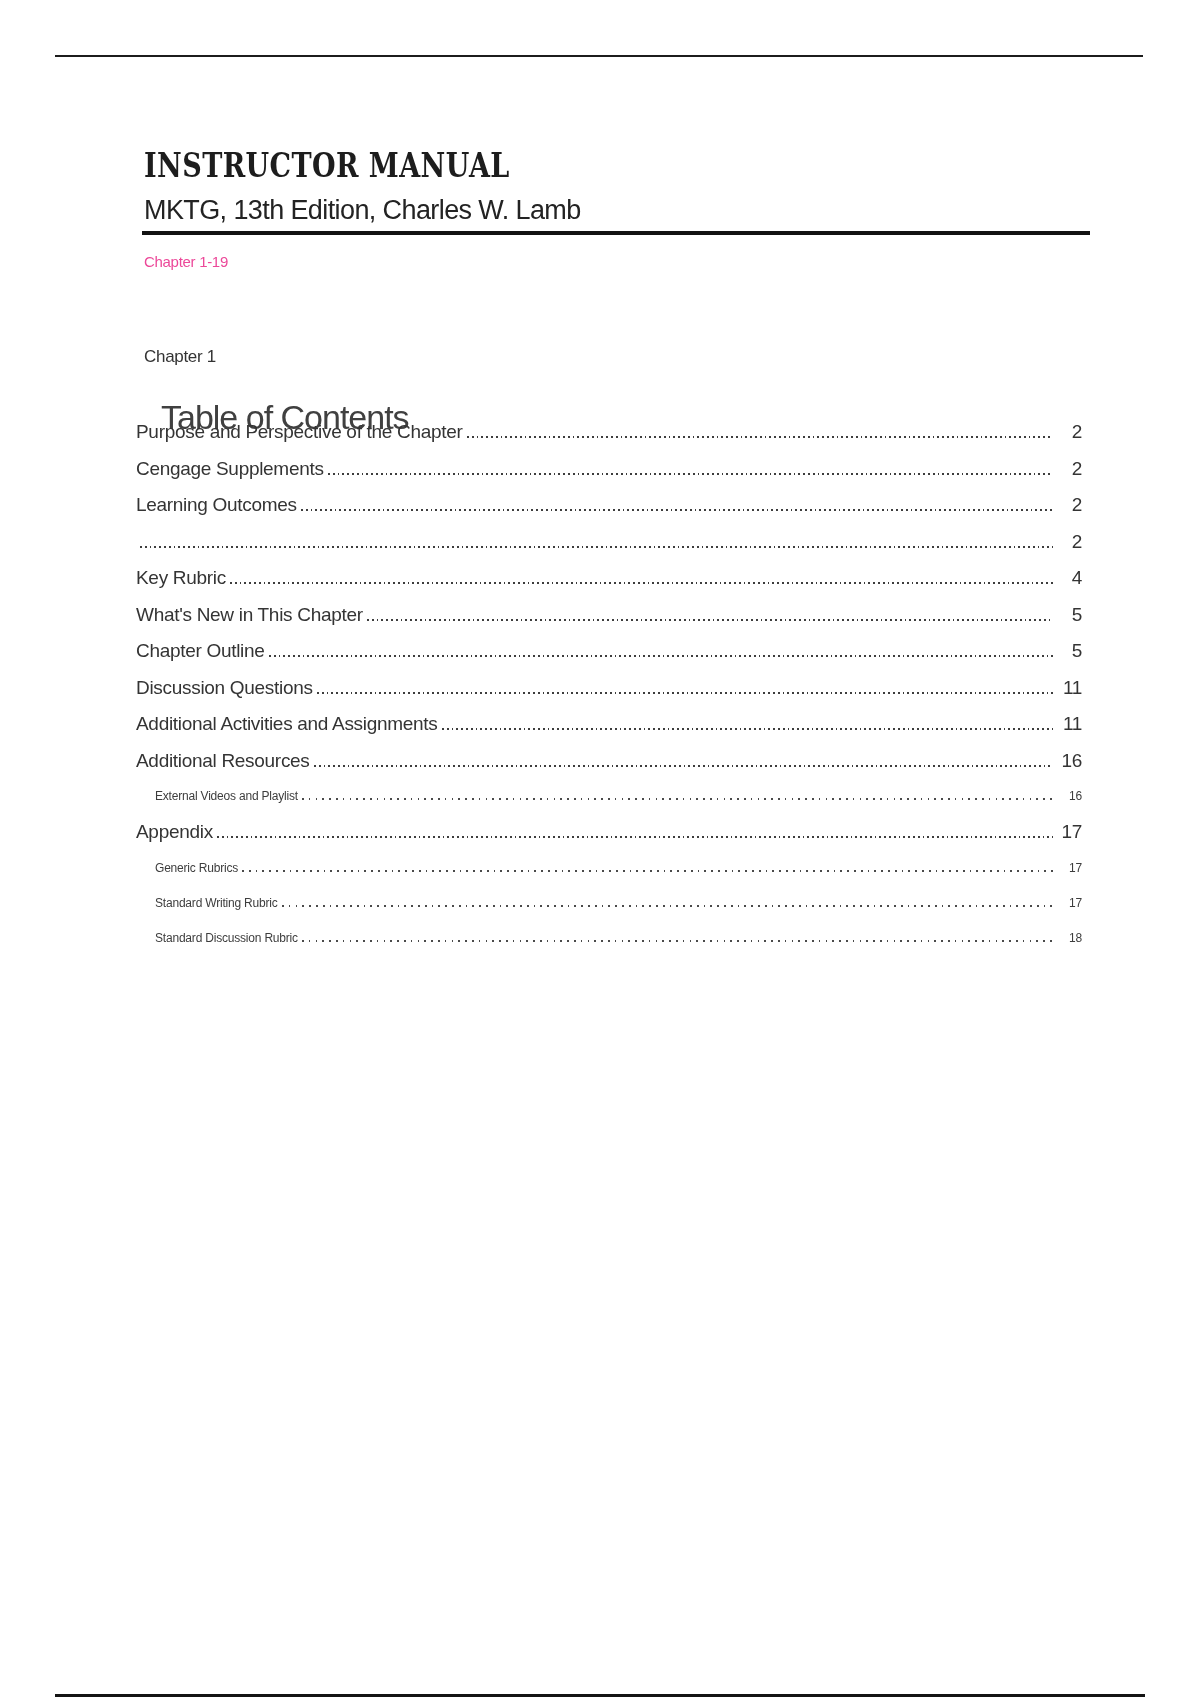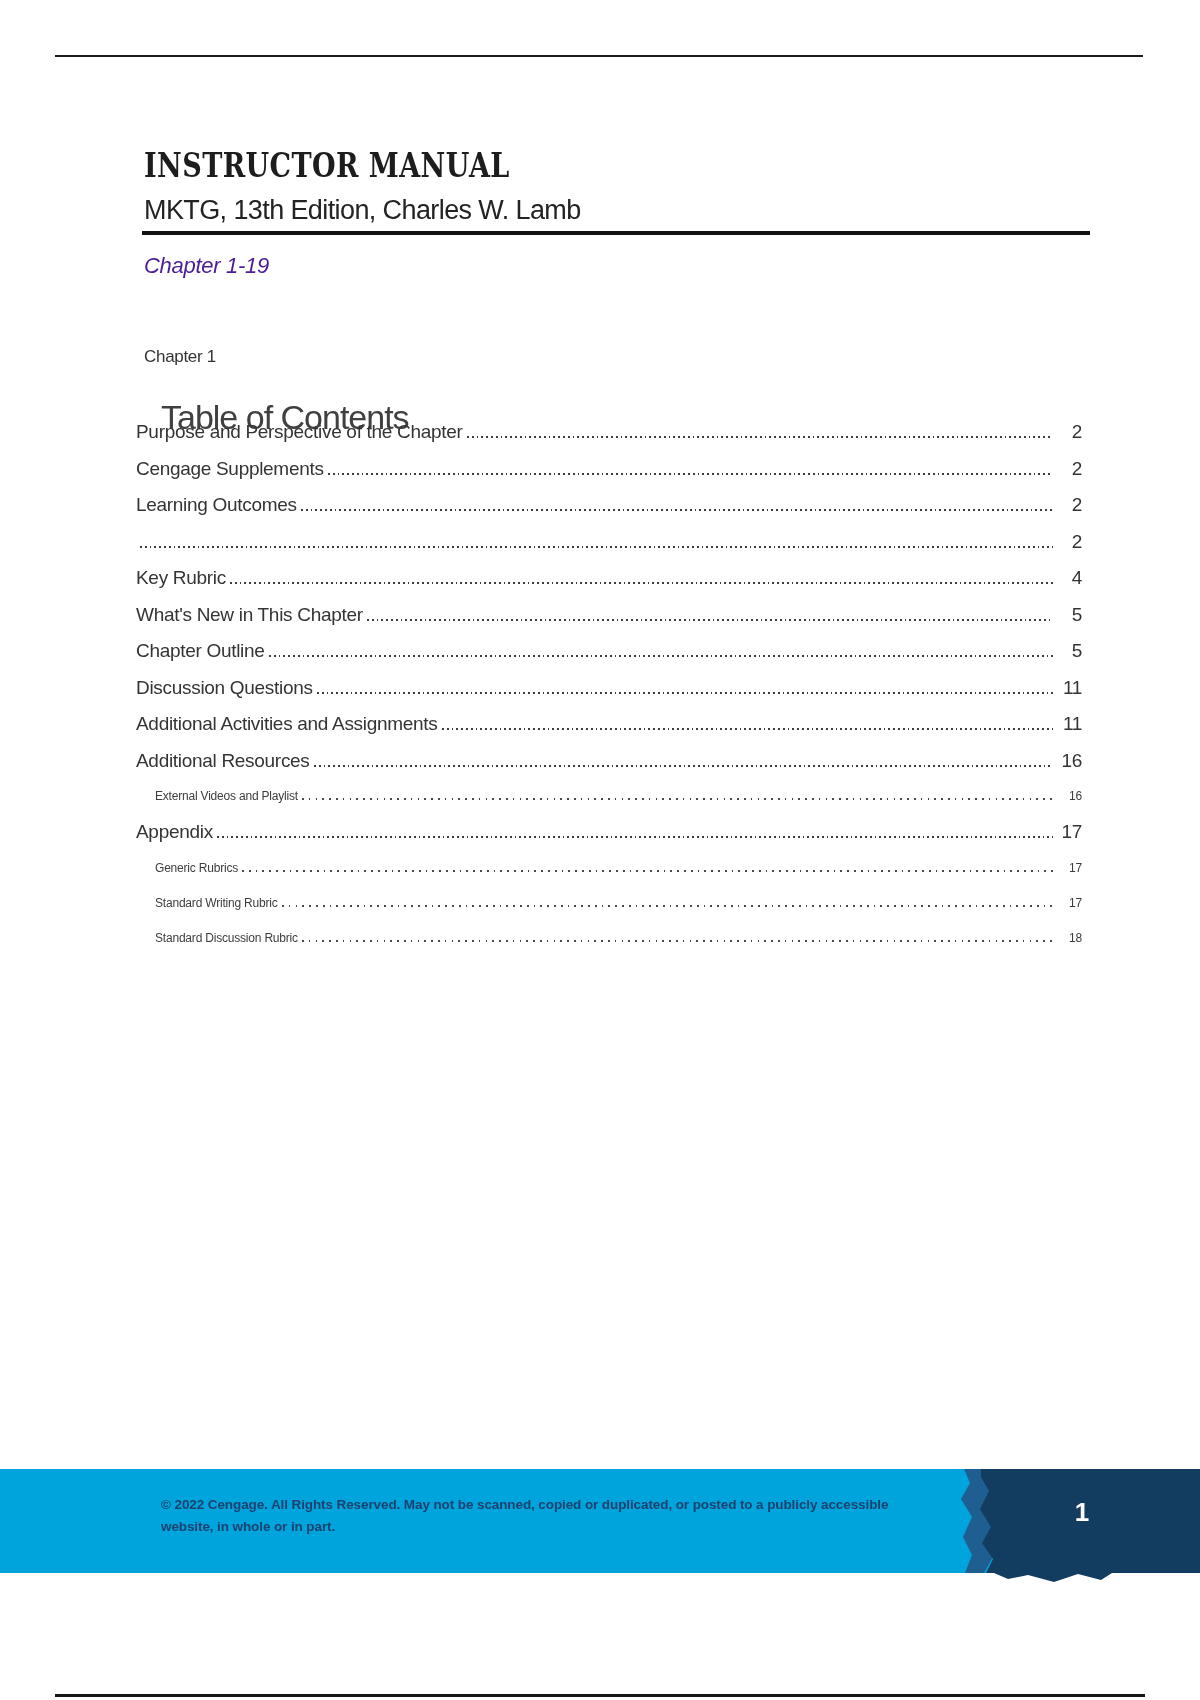--- a/index.html
+++ b/index.html
@@ -17,21 +17,21 @@
     position:absolute; left:144px; top:149px;
     font-family:"DejaVu Serif", serif; font-weight:700; font-size:33px;
     color:#1d1d1d; white-space:nowrap; line-height:1;
     transform:scaleX(0.82); transform-origin:left center; letter-spacing:0.5px;
   }
   .doc-subtitle {
     position:absolute; left:144px; top:194px;
     font-size:27px; color:#232323; white-space:nowrap; line-height:1.2;
     letter-spacing:-0.6px;
   }
-  .chapter-range { position:absolute; left:144px; top:253px; font-size:22px; color:#4c1d95; letter-spacing:-0.3px;font-style:italic; }
+  .chapter-range { position:absolute; left:144px; top:253px; font-size:15px; color:#ec4899; letter-spacing:-0.3px; }
   .chapter-label { position:absolute; left:144px; top:347px; font-size:17px; color:#333; letter-spacing:-0.3px; }
 
   .toc-heading {
     position:absolute; left:161px; top:399px;
     font-size:34px; font-weight:400; letter-spacing:-1px;
     color:#404040; line-height:1.1; white-space:nowrap;
   }
 
   .toc { position:absolute; left:136px; top:414px; width:946px; padding-top:0; }
   .toc-row { display:flex; align-items:baseline; cursor:pointer; }
@@ -145,27 +145,16 @@
       <span class="dots"></span>
       <span class="toc-page">17</span>
     </div>
     <div class="toc-row lvl2">
       <span class="toc-label">Standard Discussion Rubric</span>
       <span class="dots"></span>
       <span class="toc-page">18</span>
     </div>
   </div>
 
-  <div class="footer-band">
-    <svg class="brush" viewBox="0 0 250 115" preserveAspectRatio="none" aria-hidden="true">
-      <path fill="#1E5E90" d="M14,0 L46,0 L41,12 L47,26 L38,40 L45,56 L34,72 L43,88 L34,104 L15,104 L22,86 L13,68 L22,48 L11,30 L20,14 Z"></path>
-      <path fill="#133C61" d="M31,0 L250,0 L250,104 L162,104 L151,111 L128,105 L104,113 L78,106 L58,110 L44,104 L36,104 L43,90 L32,74 L41,58 L30,40 L39,22 L31,8 Z"></path>
-    </svg>
-    <div class="footer-copy">
-      <span>© 2022 Cengage. All Rights Reserved. May not be scanned, copied or duplicated, or posted to a publicly accessible</span><br>
-      <span>website, in whole or in part.</span>
-    </div>
-    <div class="footer-pageno">1</div>
-  </div>
 
   <div class="rule bottom-rule"></div>
 
 </div>
 
 </body></html>

